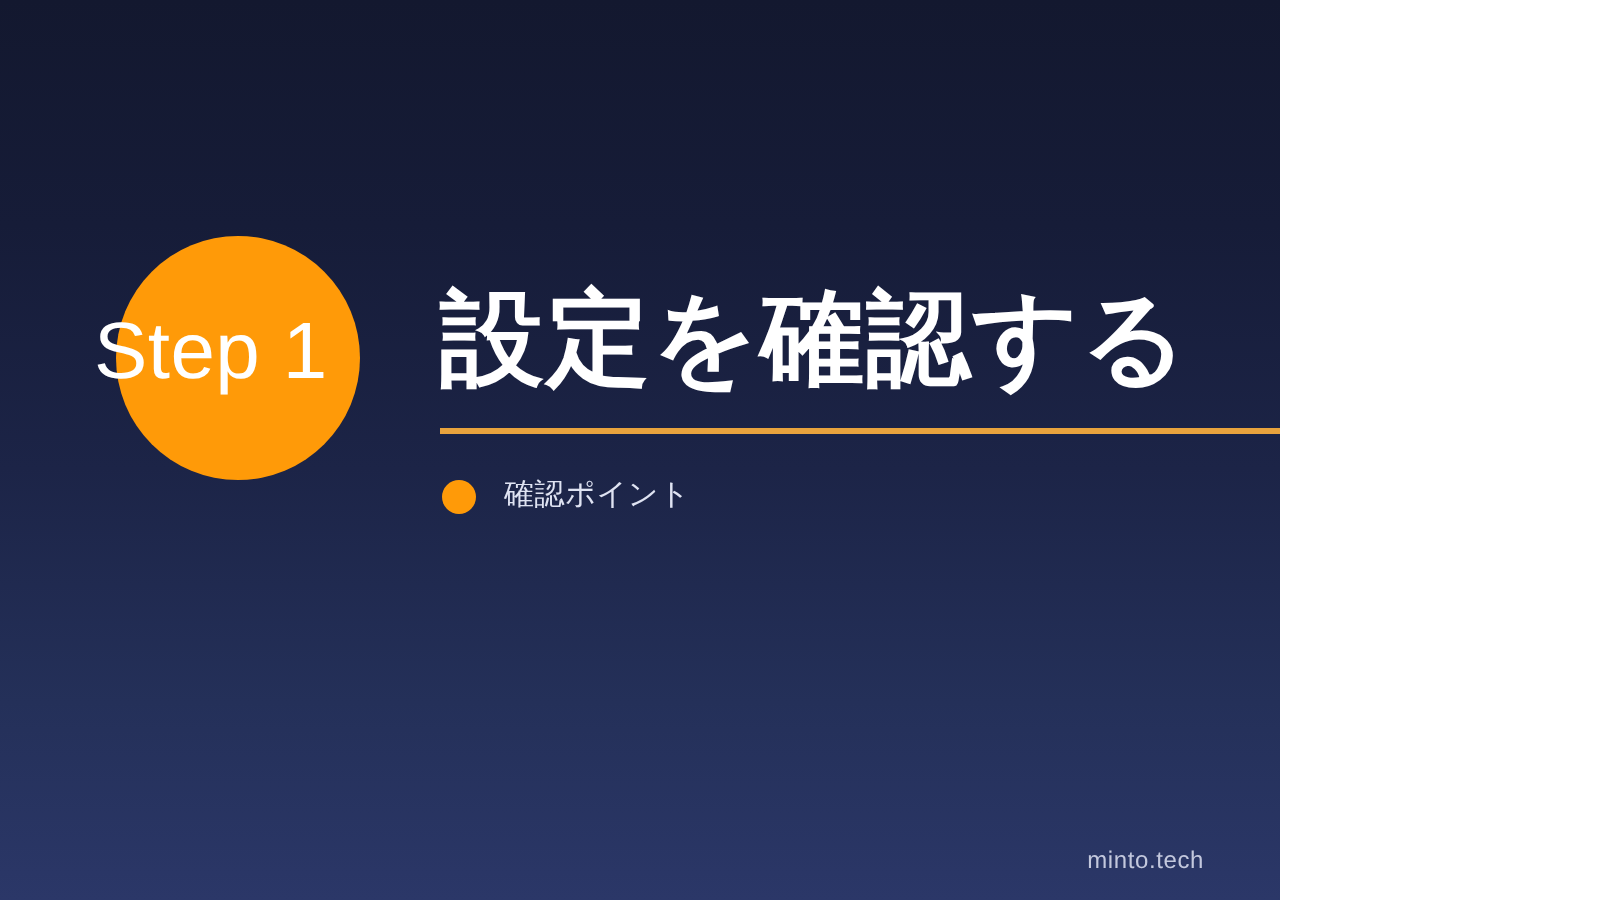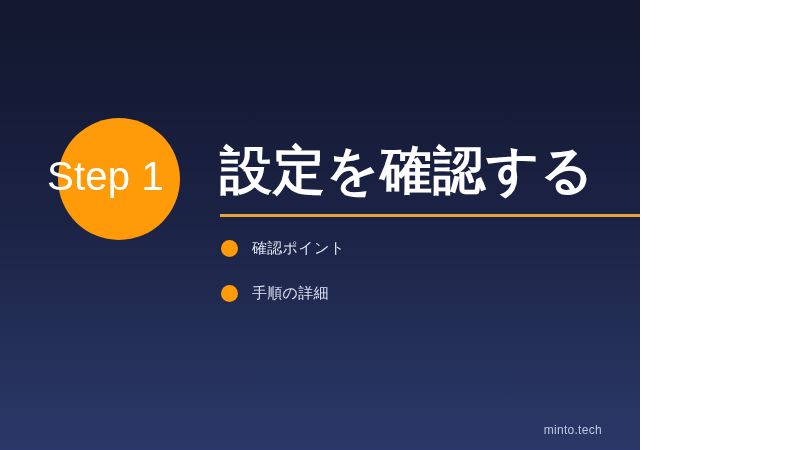--- a/index.html
+++ b/index.html
@@ -133,21 +133,17 @@
     <div id="slide-title">設定を確認する</div>
   </div>
 
   <div id="title-divider"></div>
 
   <ul id="bullet-list">
     <li>
       <span class="bullet-dot"></span>
       <span class="bullet-text">確認ポイント</span>
     </li>
-    <li>
-      <span class="bullet-dot"></span>
-      <span class="bullet-text">手順の詳細</span>
-    </li>
   </ul>
 
   <div id="footer-brand">minto.tech</div>
 
 </div>
 
 </body></html>

